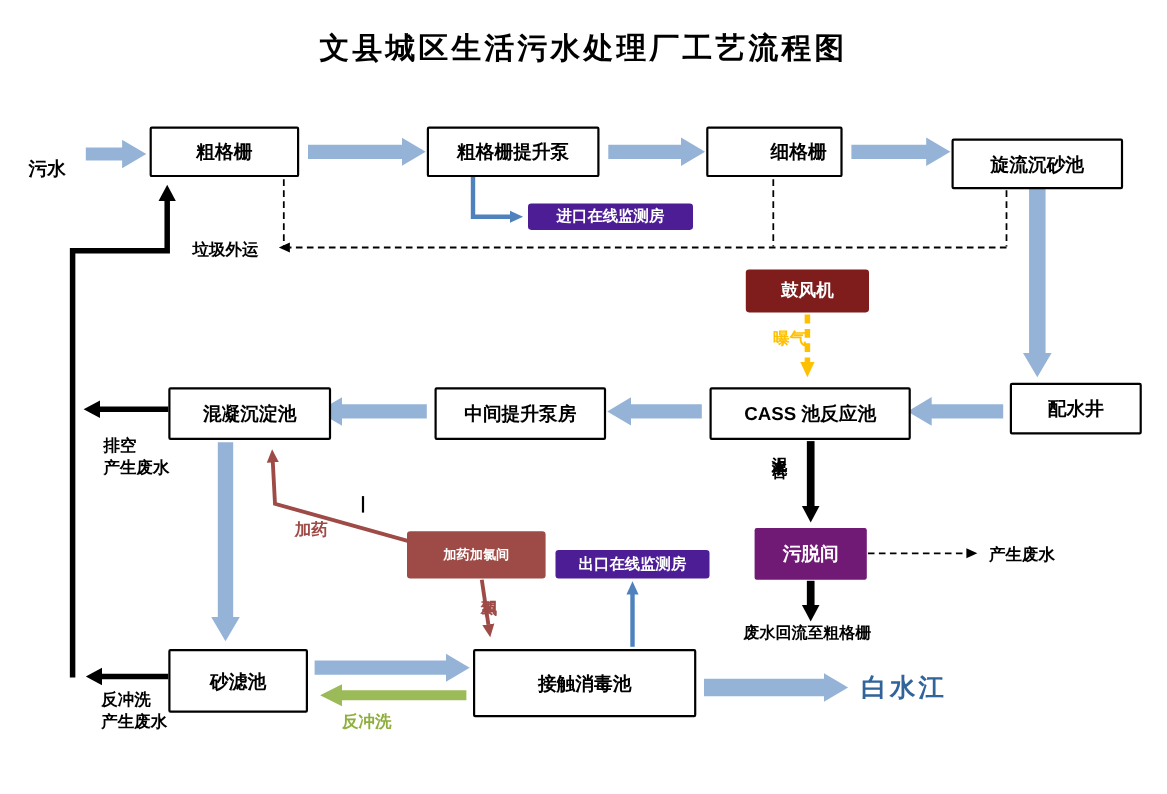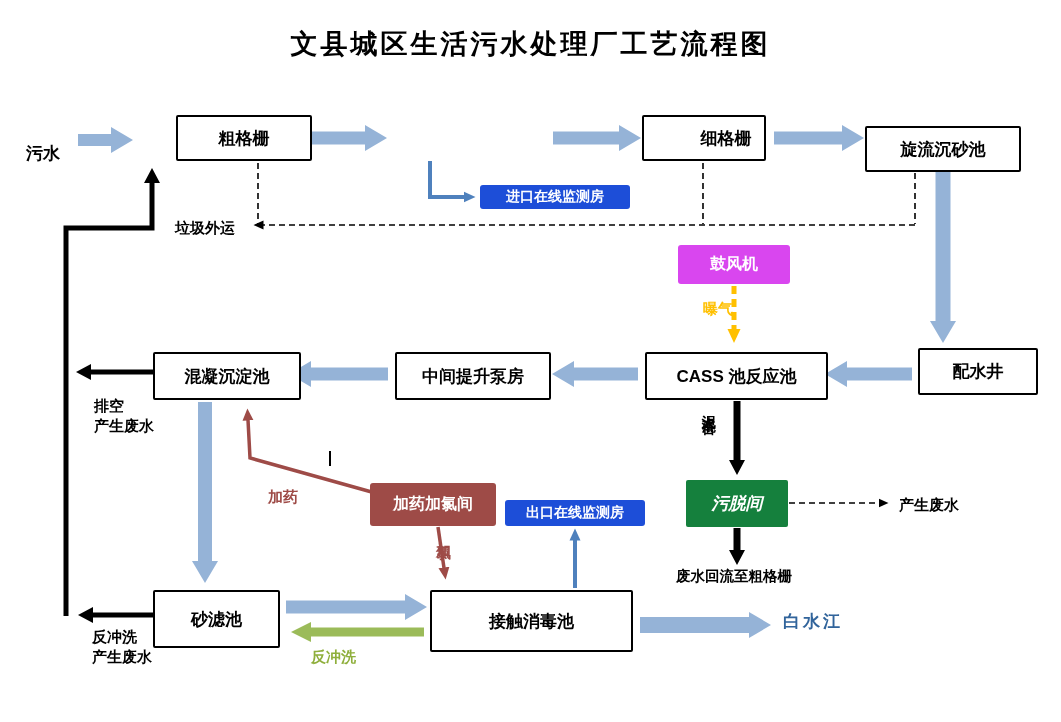--- a/index.html
+++ b/index.html
@@ -11,31 +11,31 @@
   .title{
     position:absolute;left:0;top:26px;width:100%;text-align:center;
     font-family:"Liberation Serif","DejaVu Serif",serif;
     font-size:27px;font-weight:700;letter-spacing:3px;
   }
   .box{
     position:absolute;box-sizing:border-box;background:#fff;border:2px solid #000;
     display:flex;align-items:center;justify-content:center;text-align:center;
     font-size:17px;font-weight:700;border-radius:2px;
   }
-  .navy{background:#1d4ed8;border:none;color:#fff;font-size:14px;border-radius:3px;}
-  .orangebox{background:#d946ef;border:none;color:#fff;border-radius:3px;}
-  .blackbox{background:#15803d;border:none;color:#fff;font-style:italic;}
+  .navy{background:#4c1d95;border:none;color:#fff;font-size:14px;border-radius:3px;}
+  .orangebox{background:#7f1d1d;border:none;color:#fff;border-radius:3px;}
+  .blackbox{background:#701a75;border:none;color:#fff;}
   .maroonbox{background:#9E4B47;border:none;color:#fff;border-radius:3px;}
   .lbl{position:absolute;font-weight:700;font-size:15px;line-height:1.3;}
   .prelines{white-space:pre-line;}
   .vtext{writing-mode:vertical-rl;text-orientation:upright;letter-spacing:2px;}
   .c-orange{color:#FFC000;}
   .c-maroon{color:#9E4B47;}
   .c-green{color:#8FAF3C;}
-  .river{color:#31649B;font-size:17px;letter-spacing:3px;}
+  .river{color:#31649B;font-size:23px;letter-spacing:3px;}
 </style>
 </head>
 <body>
 
 <div class="canvas">
 
   <svg class="wires" width="1061" height="722" viewBox="0 0 1061 722">
     <defs>
       <marker id="mBlue" markerWidth="24" markerHeight="30" refX="1" refY="15" orient="auto" markerUnits="userSpaceOnUse">
           <path d="M0,2 L22,15 L0,28 Z" fill="#95B3D7"></path>
@@ -97,21 +97,22 @@
     <path d="M286,607 L406,607" stroke="#95B3D7" stroke-width="13" fill="none" marker-end="url(#mBlue)"></path>
     <path d="M424,632 L310,632" stroke="#9BBB59" stroke-width="9" fill="none" marker-end="url(#mGreen)"></path>
     <path d="M640,625 L750,625" stroke="#95B3D7" stroke-width="16" fill="none" marker-end="url(#mBlue)"></path>
 
     <path d="M330,451 L330,466" stroke="#000" stroke-width="2" fill="none"></path>
   </svg>
 
   <div class="title">文县城区生活污水处理厂工艺流程图</div>
 
   <div class="lbl" style="left:26px;top:143px;font-size:17px;">污水</div>
-  <div class="box" style="left:136px;top:115px;width:136px;height:46px;margin-left:40px;">粗格栅</div>
+  <div class="box" style="left:136px;top:115px;width:136px;height:46px;">粗格栅</div>
+  <div class="box" style="left:388px;top:115px;width:157px;height:46px;">粗格栅提升泵</div>
   <div class="box" style="left:642px;top:115px;width:124px;height:46px;padding-left:44px;">细格栅</div>
   <div class="box" style="left:865px;top:126px;width:156px;height:46px;">旋流沉砂池</div>
   <div class="box navy" style="left:480px;top:185px;width:150px;height:24px;">进口在线监测房</div>
 
   <div class="lbl" style="left:175px;top:218px;">垃圾外运</div>
 
   <div class="box orangebox" style="left:678px;top:245px;width:112px;height:39px;font-size:16px;">鼓风机</div>
   <div class="lbl c-orange" style="left:703px;top:299px;">曝气</div>
 
   <div class="box" style="left:153px;top:352px;width:148px;height:48px;">混凝沉淀池</div>
@@ -120,22 +121,22 @@
   <div class="box" style="left:918px;top:348px;width:120px;height:47px;">配水井</div>
 
   <div class="lbl prelines" style="left:94px;top:396px;">排空
 产生废水</div>
   <div class="lbl vtext" style="left:700px;top:404px;height:74px;font-size:14px;">泥水混合</div>
 
   <div class="box blackbox" style="left:686px;top:480px;width:102px;height:47px;">污脱间</div>
   <div class="lbl" style="left:899px;top:495px;">产生废水</div>
   <div class="lbl" style="left:676px;top:567px;font-size:14.5px;">废水回流至粗格栅</div>
 
-  <div class="box maroonbox" style="left:370px;top:483px;width:126px;height:43px;font-size:16px;">加药加氯间</div>
-  <div class="lbl c-maroon" style="left:268px;top:487px;">加药</div>
+  <div class="box maroonbox" style="left:370px;top:483px;width:126px;height:43px;font-size:12px;">加药加氯间</div>
+  <div class="lbl c-maroon" style="left:268px;top:472px;">加药</div>
   <div class="lbl c-maroon vtext" style="left:434px;top:531px;height:44px;">加氯</div>
 
   <div class="box navy" style="left:505px;top:500px;width:140px;height:26px;">出口在线监测房</div>
 
   <div class="box" style="left:153px;top:590px;width:127px;height:58px;">砂滤池</div>
   <div class="box" style="left:430px;top:590px;width:203px;height:62px;">接触消毒池</div>
 
   <div class="lbl prelines" style="left:92px;top:627px;">反冲洗
 产生废水</div>
   <div class="lbl c-green" style="left:311px;top:647px;">反冲洗</div>

